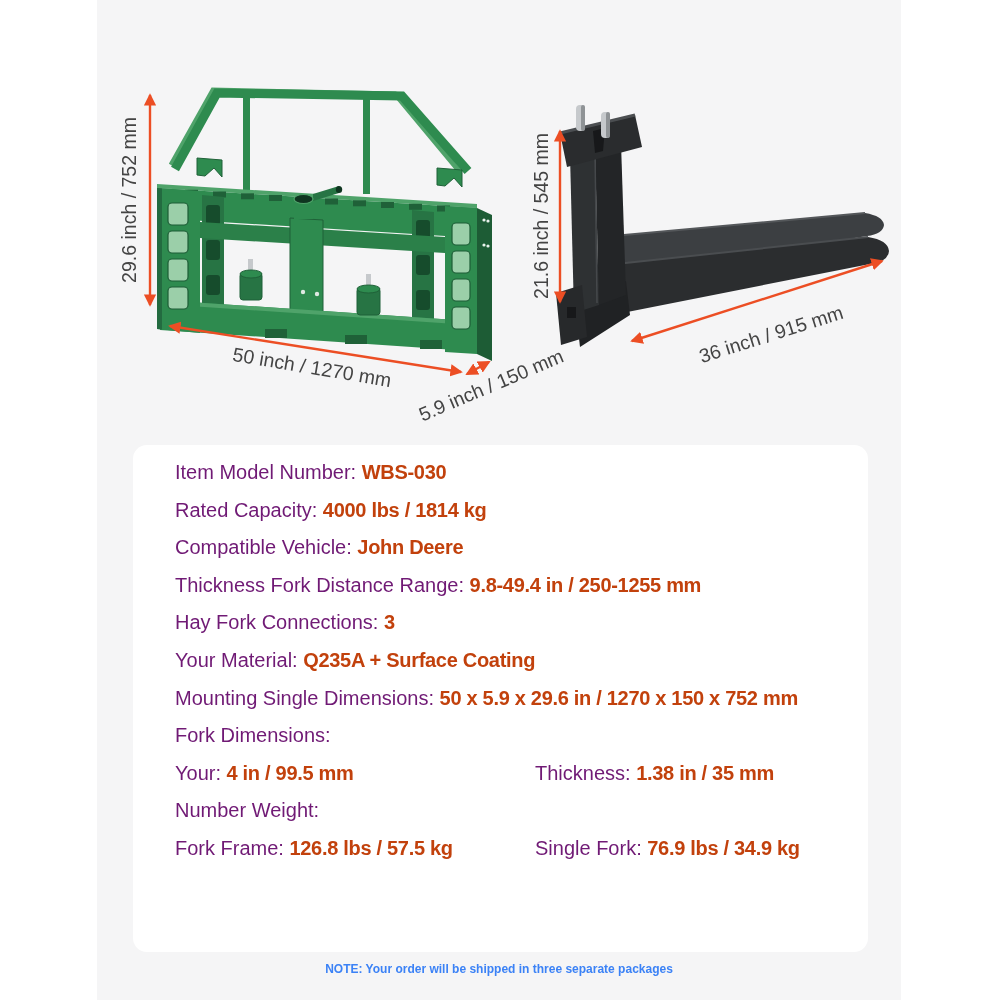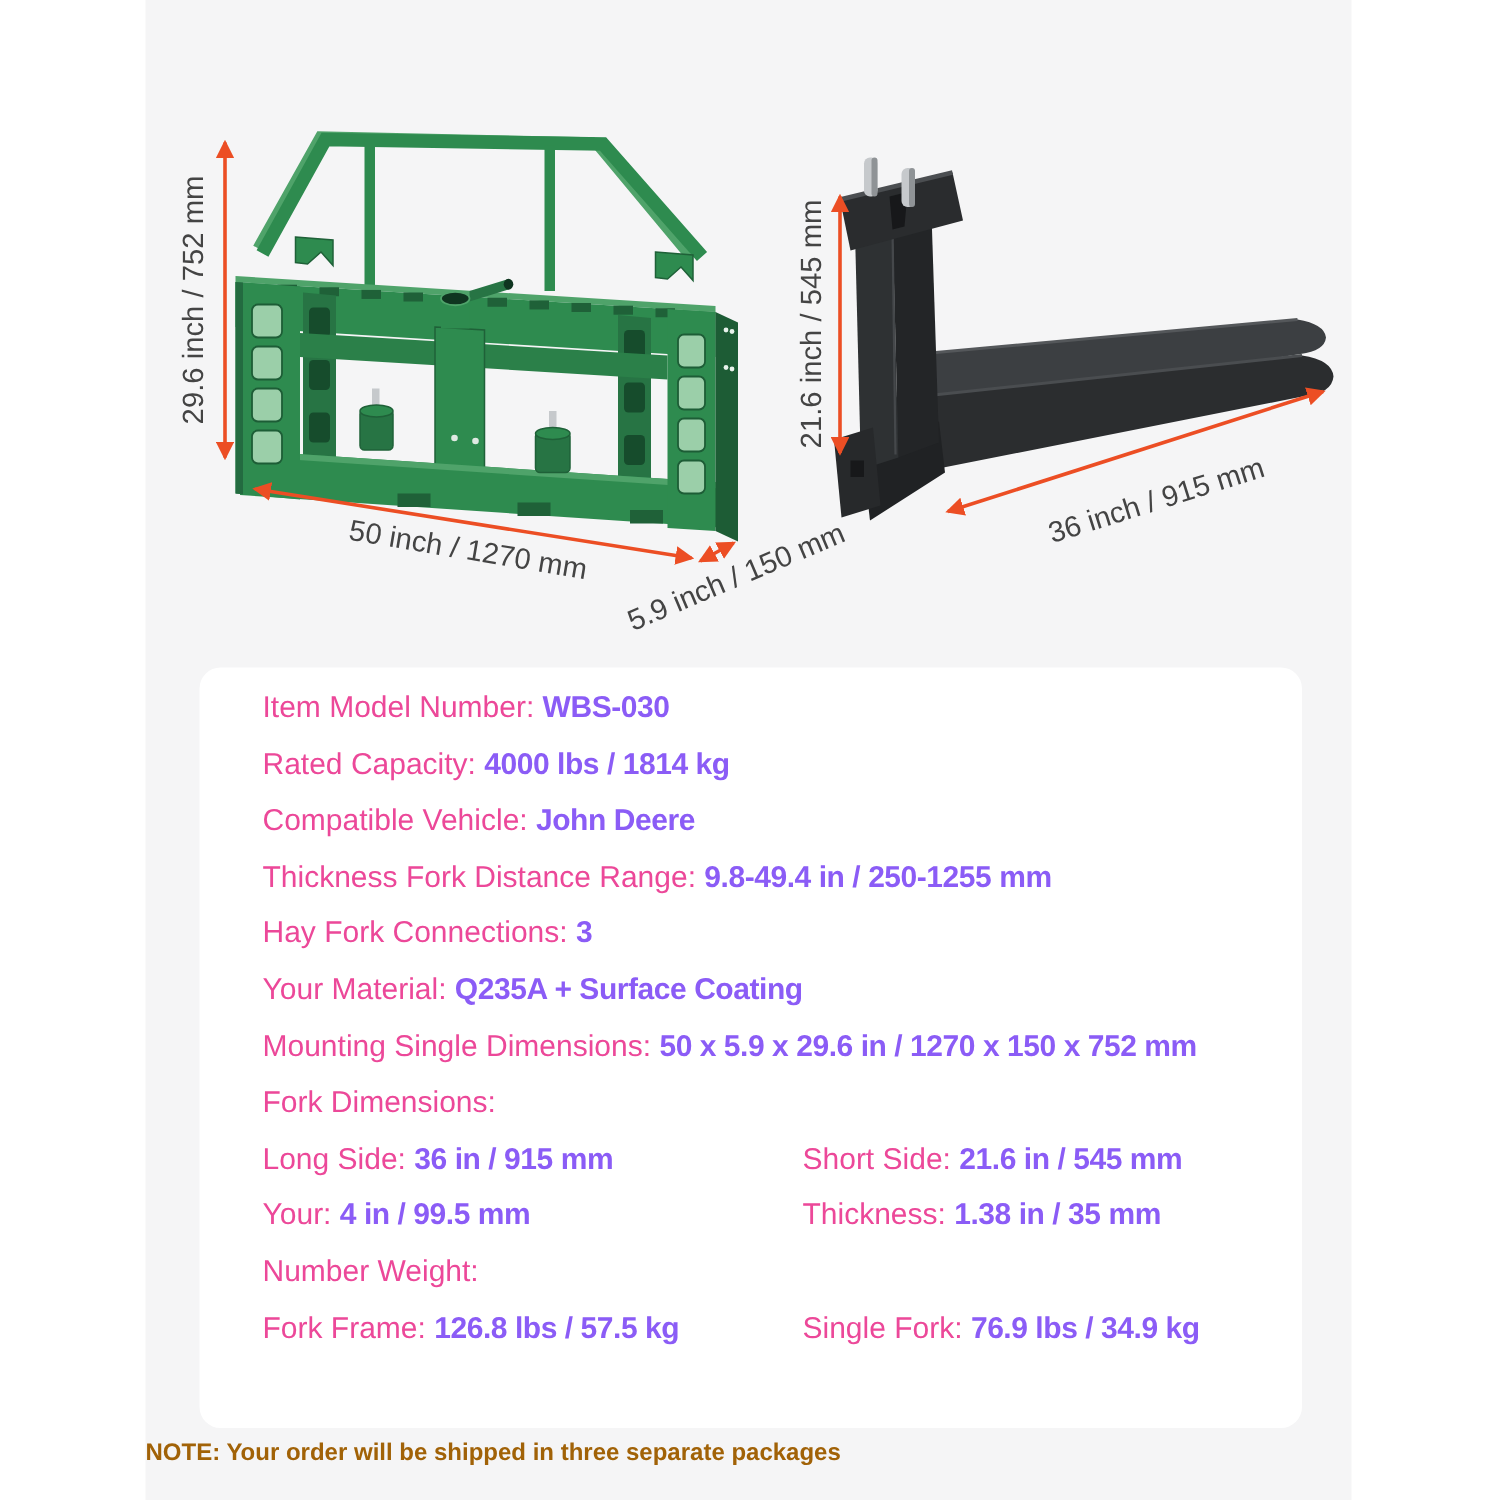--- a/index.html
+++ b/index.html
@@ -25,26 +25,26 @@
   .spec-card{
     position:absolute;left:133px;top:445px;width:735px;height:507px;
     background:#ffffff;border-radius:14px;padding-top:9px;box-sizing:border-box;
   }
   .spec-row{
     position:relative;height:37.6px;line-height:37.6px;
     padding-left:42px;font-size:20px;white-space:nowrap;
   }
   .spec-cell{display:inline-block;}
   .spec-cell.c2{position:absolute;left:402px;top:0;}
-  .lbl{color:#ec4899;}
-  .val{color:#8b5cf6;font-weight:bold;letter-spacing:-0.3px;}
+  .lbl{color:#701a75;}
+  .val{color:#c2410c;font-weight:bold;letter-spacing:-0.3px;}
   .note-line{
     position:absolute;left:97px;top:955px;width:804px;height:28px;
-    line-height:28px;font-size:16px;font-weight:bold;
-    color:#a16207;
+    line-height:28px;text-align:center;font-size:12px;font-weight:bold;
+    color:#3b82f6;
   }
 </style>
 </head>
 <body>
 
 <div class="panel"></div>
 
 <svg class="diagram-svg" viewBox="0 0 810 375">
   <defs>
     <marker id="ah" viewBox="0 0 10 10" refX="8.5" refY="5" markerWidth="5.2" markerHeight="5.2" orient="auto-start-reverse">
@@ -204,24 +204,20 @@
   <div class="spec-row">
     <span class="spec-cell"><span class="lbl">Your Material: </span><span class="val">Q235A + Surface Coating</span></span>
   </div>
   <div class="spec-row">
     <span class="spec-cell"><span class="lbl">Mounting Single Dimensions: </span><span class="val">50 x 5.9 x 29.6 in / 1270 x 150 x 752 mm</span></span>
   </div>
   <div class="spec-row">
     <span class="spec-cell"><span class="lbl">Fork Dimensions:</span></span>
   </div>
   <div class="spec-row">
-    <span class="spec-cell"><span class="lbl">Long Side: </span><span class="val">36 in / 915 mm</span></span>
-    <span class="spec-cell c2"><span class="lbl">Short Side: </span><span class="val">21.6 in / 545 mm</span></span>
-  </div>
-  <div class="spec-row">
     <span class="spec-cell"><span class="lbl">Your: </span><span class="val">4 in / 99.5 mm</span></span>
     <span class="spec-cell c2"><span class="lbl">Thickness: </span><span class="val">1.38 in / 35 mm</span></span>
   </div>
   <div class="spec-row">
     <span class="spec-cell"><span class="lbl">Number Weight:</span></span>
   </div>
   <div class="spec-row">
     <span class="spec-cell"><span class="lbl">Fork Frame: </span><span class="val">126.8 lbs / 57.5 kg</span></span>
     <span class="spec-cell c2"><span class="lbl">Single Fork: </span><span class="val">76.9 lbs / 34.9 kg</span></span>
   </div>

